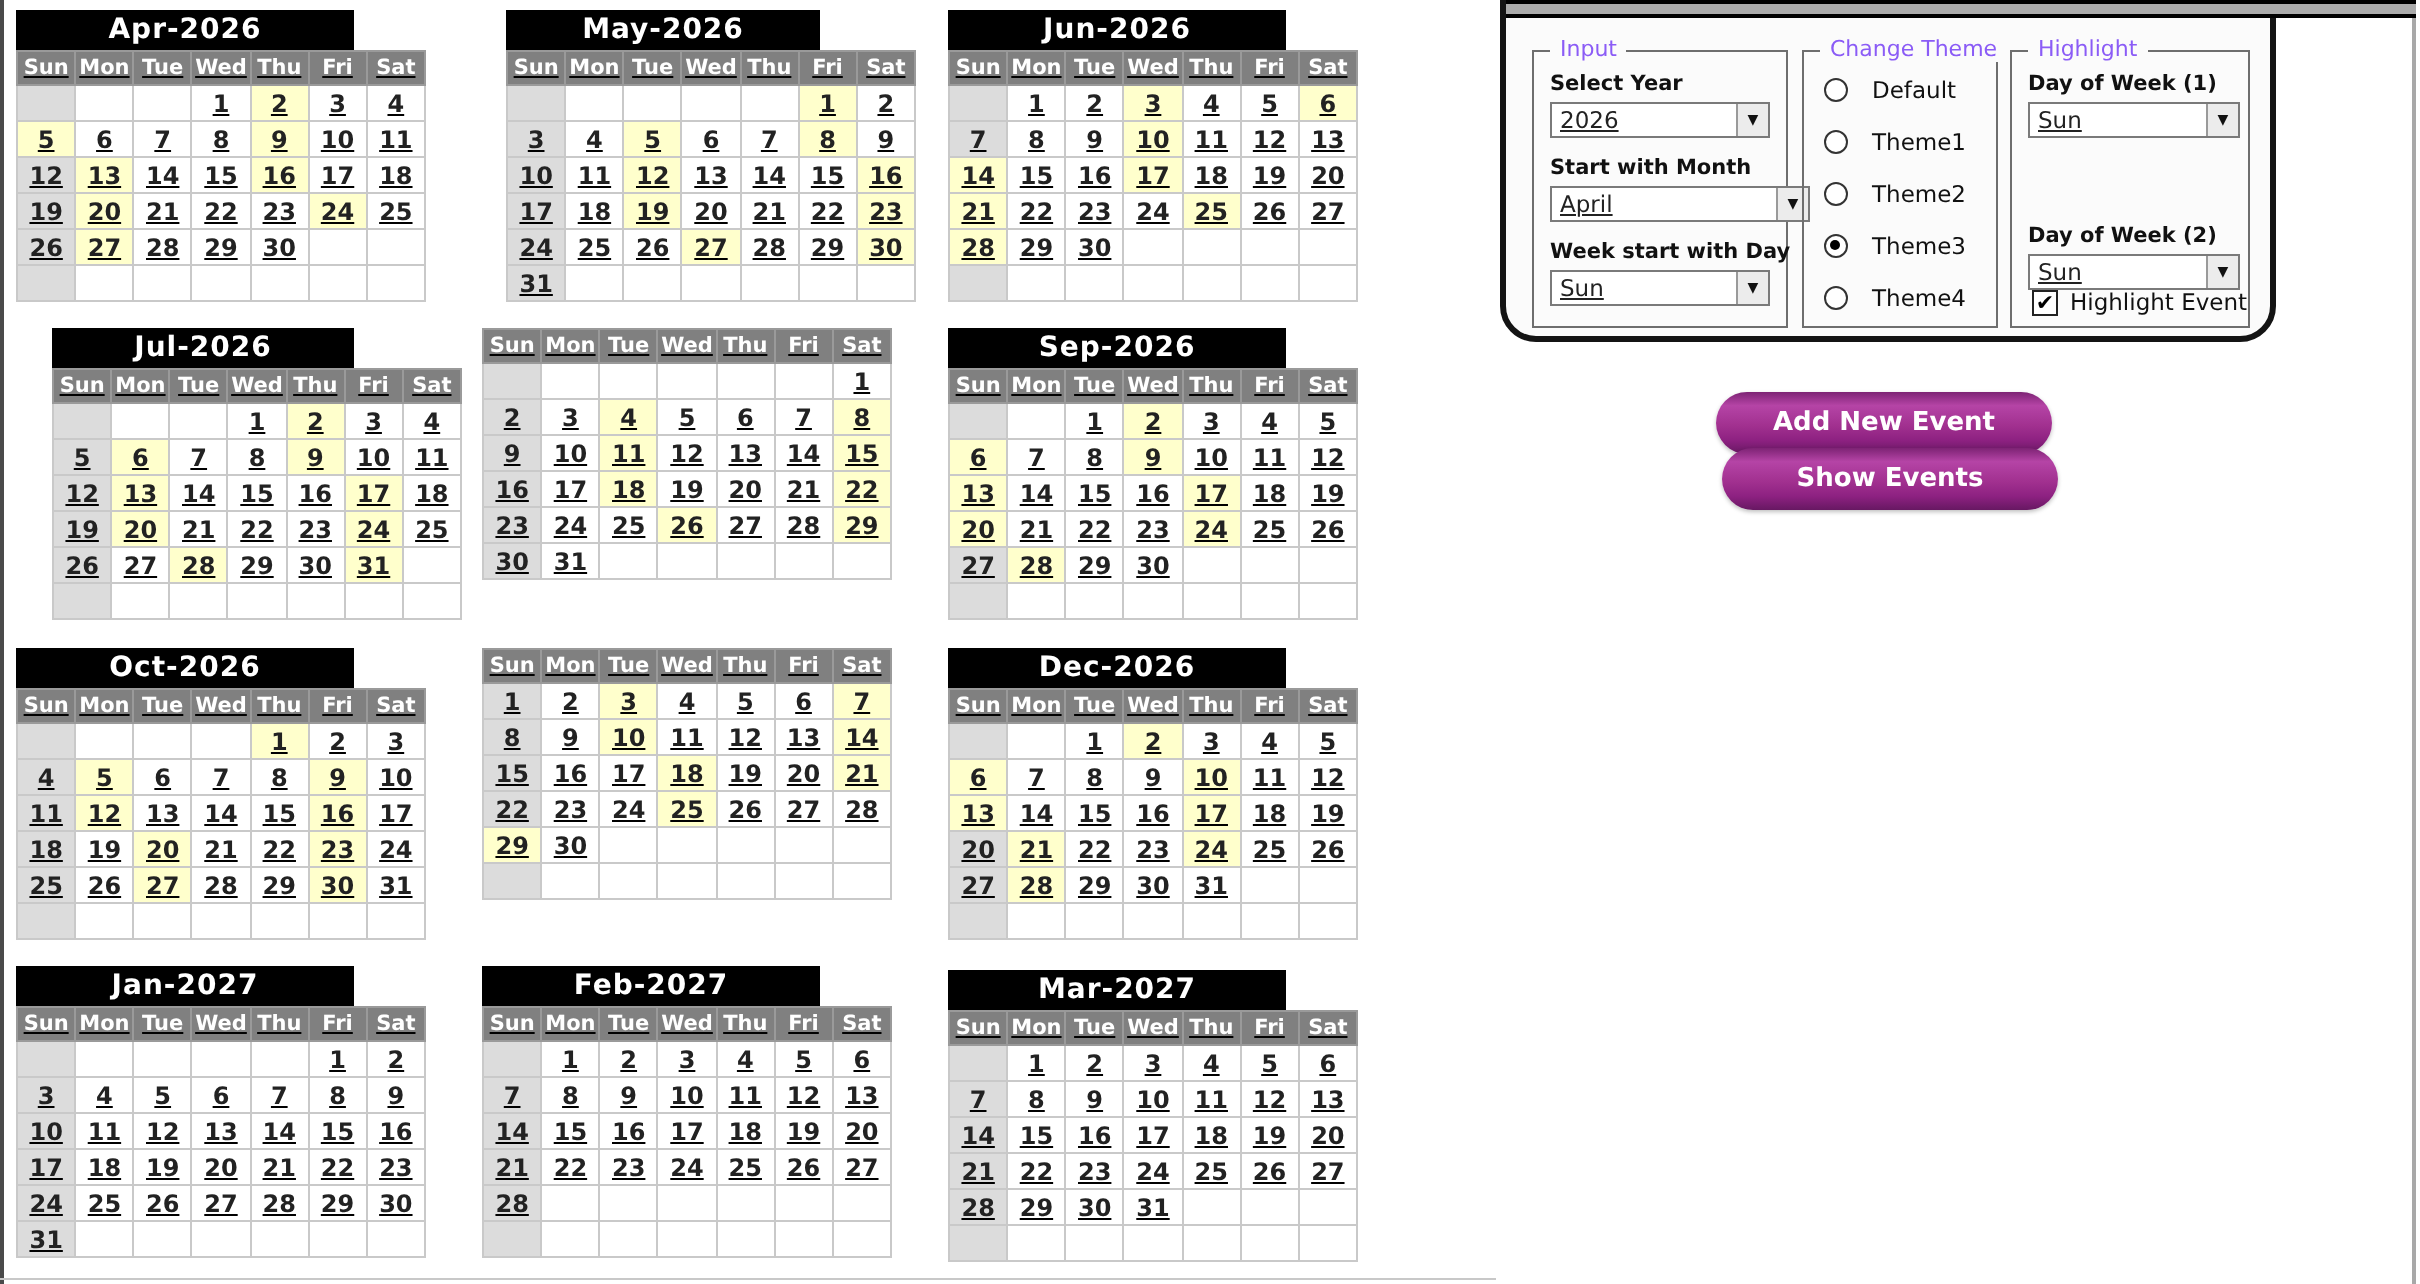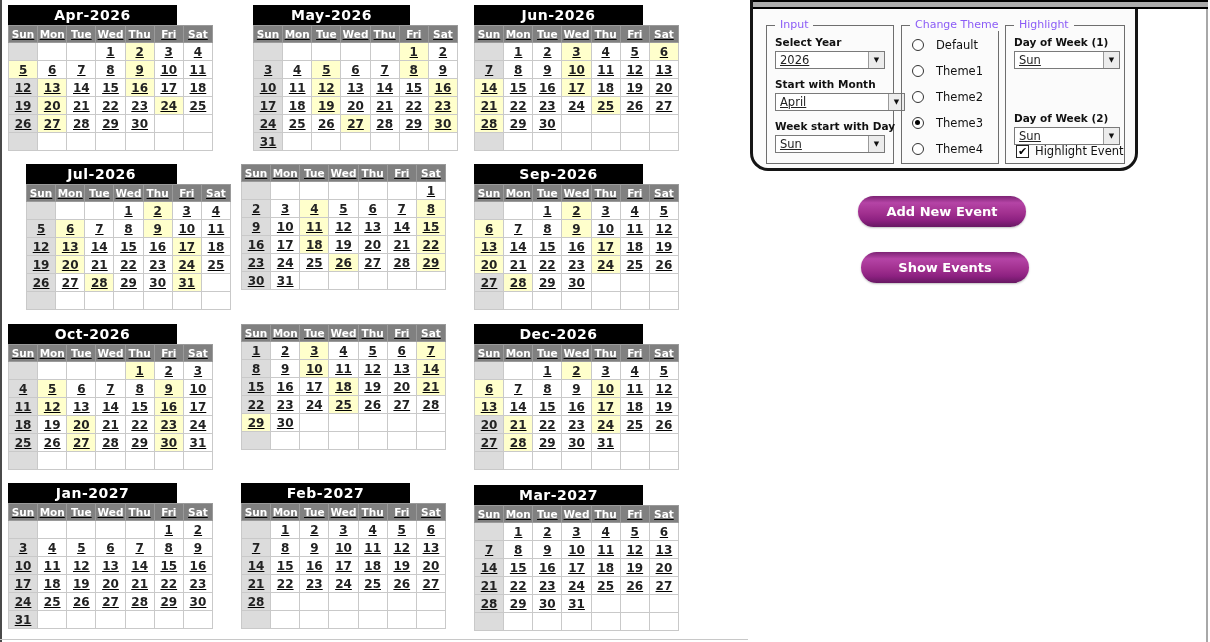--- a/index.html
+++ b/index.html
@@ -99,21 +99,21 @@
   
   .pill-button {
     position: absolute; height: 31px; width: 168px;
     border: none; border-radius: 16px;
     background: linear-gradient(180deg, #7d2374 0%, #b544a6 22%, #a1308f 55%, #8d2181 78%, #671862 100%);
     color: #fff; font-family: "DejaVu Sans", "Liberation Sans", sans-serif;
     font-size: 13px; font-weight: bold; cursor: pointer;
     box-shadow: 0 1px 2px rgba(0,0,0,0.25);
   }
   .btn-add  { left: 858px; top: 196px; }
-  .btn-show { left: 861px; top: 252px; }
+  .btn-show { left: 861px; top: 224px; }
 
   
   .left-edge   { position: absolute; left: 0; top: 0; width: 2px; height: 642px; background: #4a4a4a; }
   .right-edge  { position: absolute; left: 1206px; top: 0; width: 2px; height: 642px; background: #a8a8a8; }
   .bottom-line { position: absolute; left: 0; top: 639px; width: 748px; height: 1px; background: #c8c8c8; }
 </style>
 </head>
 <body>
 
 <div id="calendar-grid">

